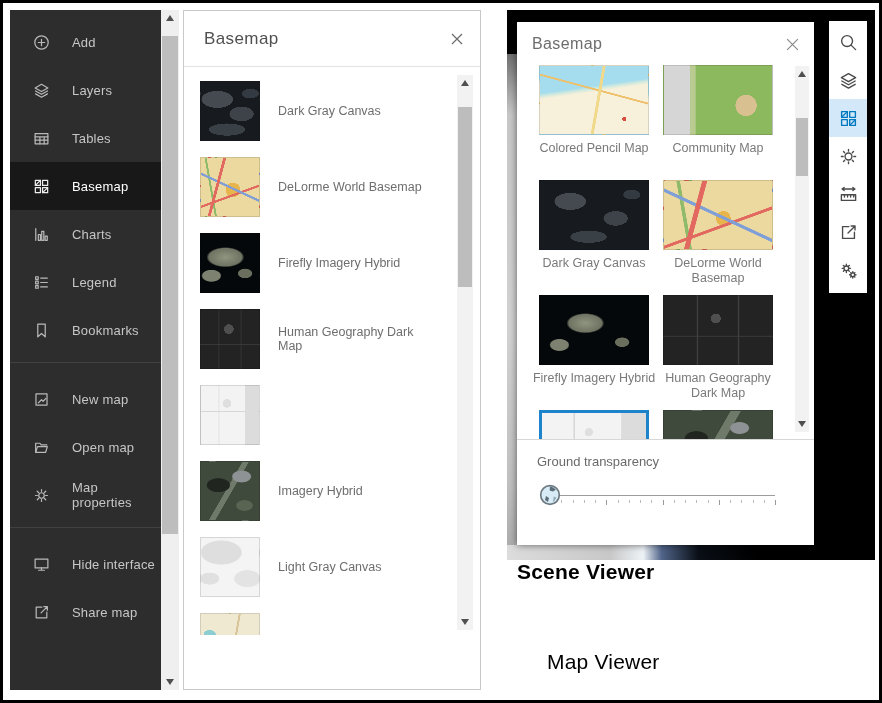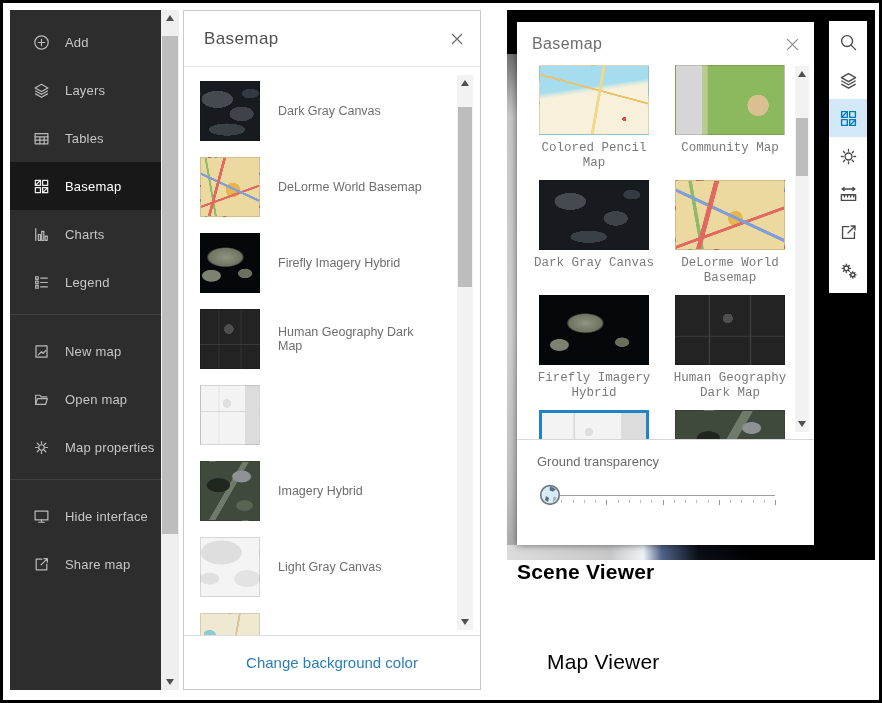--- a/index.html
+++ b/index.html
@@ -7,21 +7,21 @@
   body { font-family:"Liberation Sans", sans-serif; }
 
   .frame { position:relative; width:882px; height:703px; border:3px solid #000;
            background:#fff; overflow:hidden; }
 
   
   .sidebar { position:absolute; left:7px; top:7px; width:151px; height:680px;
              background:#2d2d2d; color:#c6c6c6; }
   .sb-group { padding:8px 0 4px 0; }
   .sb-item { height:48px; display:flex; align-items:center; padding-left:23px;
-             gap:15px; cursor:pointer; font-size:13px; letter-spacing:.2px; }
+             gap:22px; cursor:pointer; font-size:13px; letter-spacing:.2px; }
   .sb-item.selected { background:#181818; color:#fff; }
   .sb-icon { width:17px; height:17px; flex:none; color:#b9b9b9; }
   .sb-item.selected .sb-icon { color:#eee; }
   .sb-icon svg, .tool-icon svg { width:100%; height:100%; display:block; }
   .sb-divider { border-top:1px solid #404040; margin:4px 0; }
 
   
   .vscroll { position:absolute; background:#efefef; }
   .scroll-thumb { position:absolute; left:1px; right:1px; background:#bdbdbd; }
   .arr { width:0; height:0; border-left:4.5px solid transparent;
@@ -112,22 +112,22 @@
       background:linear-gradient(90deg,#dcdcdc 0%,#c8c8c8 28%,#eef3f7 37%,#51658a 42%,#0a0f16 52%,#000 68%); }
 
   .sv-panel { position:absolute; left:10px; top:12px; width:297px; height:523px;
               background:#fff; box-shadow:0 0 7px rgba(0,0,0,.55); }
   .sv-header { height:40px; display:flex; align-items:center; padding:4px 14px 0 15px; }
   .sv-title { flex:1; font-size:16px; font-weight:400; color:#6d6d6d; letter-spacing:.4px; }
   .sv-close { width:15px; height:15px; color:#8a8a8a; cursor:pointer; }
   .sv-close svg { width:100%; height:100%; display:block; }
 
   .sv-grid-wrap { position:relative; height:377px; overflow:hidden; }
-  .sv-grid { display:grid; grid-template-columns:124px 124px; column-gap:12px;
-             padding:3px 0 0 15px;font-family:Liberation Mono, monospace; }
+  .sv-grid { display:grid; grid-template-columns:124px 124px; 
+             padding:3px 0 0 15px; }
   .sv-item { height:115px; display:flex; flex-direction:column; align-items:center;
              cursor:pointer; }
   .sv-item .bm-thumb { width:110px; height:70px; }
   .sv-item.selected .bm-thumb { border:3px solid #1d83ca; }
   .sv-label { margin-top:6px; font-size:12.5px; color:#7a7a7a; text-align:center;
               line-height:15px; height:32px; overflow:hidden; }
   .sv-scrollbar { right:5px; top:4px; width:14px; height:366px; background:#f2f2f2; }
   .sv-scrollbar .scroll-thumb { top:52px; height:58px; }
 
   .sv-ground { position:absolute; left:0; bottom:0; width:100%; height:106px;
@@ -219,20 +219,28 @@
               <rect x="2.5" y="2.6" width="2.4" height="2.4"></rect>
               <path d="M7.2 3.8h6.3"></path>
               <rect x="2.5" y="6.8" width="2.4" height="2.4"></rect>
               <path d="M7.2 8h6.3"></path>
               <rect x="2.5" y="11" width="2.4" height="2.4"></rect>
               <path d="M7.2 12.2h6.3"></path>
             </svg>
           </span>
     <span class="sb-label">Legend</span>
   </div>
+        <div class="sb-item">
+    <span class="sb-icon">
+            <svg viewBox="0 0 16 16" fill="none" stroke="currentColor" stroke-width="1.15" stroke-linecap="round" stroke-linejoin="round">
+              <path d="M4.5 2h7v12L8 10.8 4.5 14z"></path>
+            </svg>
+          </span>
+    <span class="sb-label">Bookmarks</span>
+  </div>
       </div>
     <div class="sb-divider"></div>
     <div class="sb-group">
         <div class="sb-item">
     <span class="sb-icon">
             <svg viewBox="0 0 16 16" fill="none" stroke="currentColor" stroke-width="1.15" stroke-linecap="round" stroke-linejoin="round">
               <rect x="2.8" y="2.8" width="10.4" height="10.4"></rect>
               <path d="M5 11.2 8 8.2l1.5 1.5 2.7-2.7"></path>
             </svg>
           </span>
@@ -327,23 +335,20 @@
     <div class="bm-thumb thumb-midcentury"></div>
 
   </div>
         </div>
       <div class="vscroll mv-scrollbar">
         <div class="arr up"></div>
         <div class="scroll-thumb"></div>
         <div class="arr down"></div>
       </div>
     </div>
-    <footer class="mv-footer">
-      <a>Change background color</a>
-    </footer>
   </section>
 
   <section class="scene-shot">
     <div class="scene-left-strip"></div>
     <div class="scene-bottom-strip"></div>
 
     <div class="sv-panel">
       <header class="sv-header">
         <h2 class="sv-title">Basemap</h2>
         <span class="sv-close">

